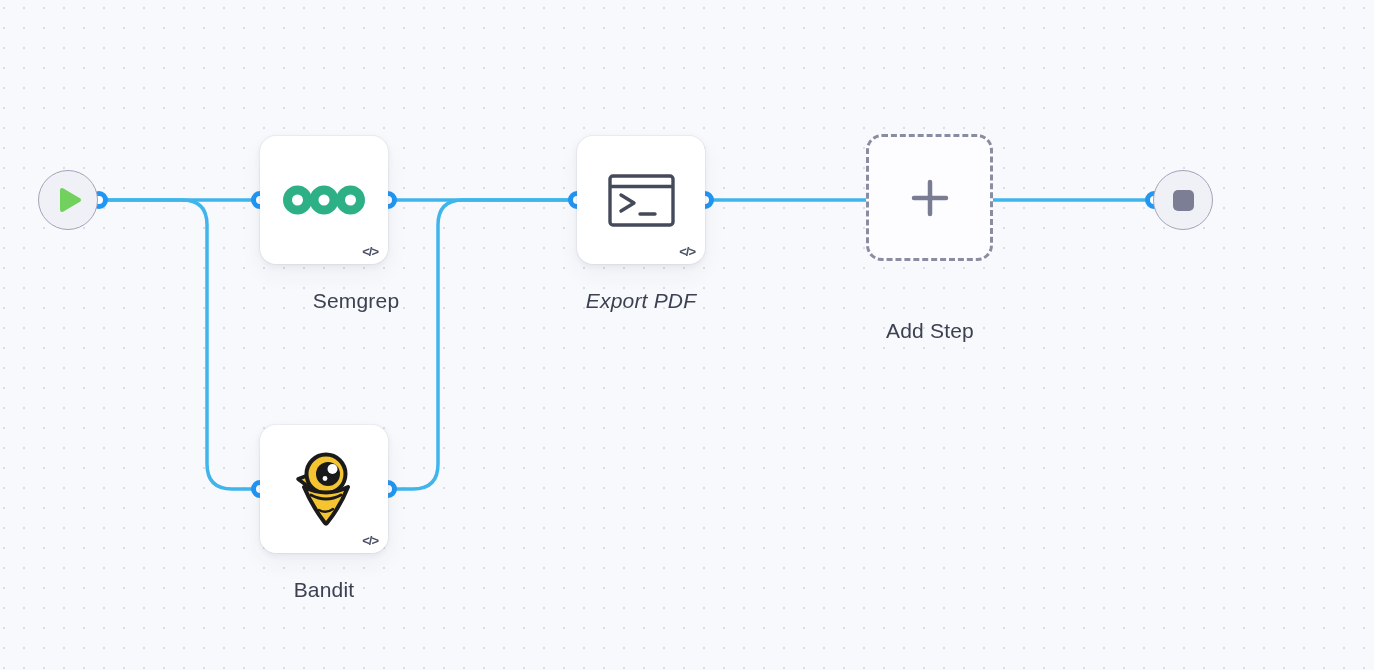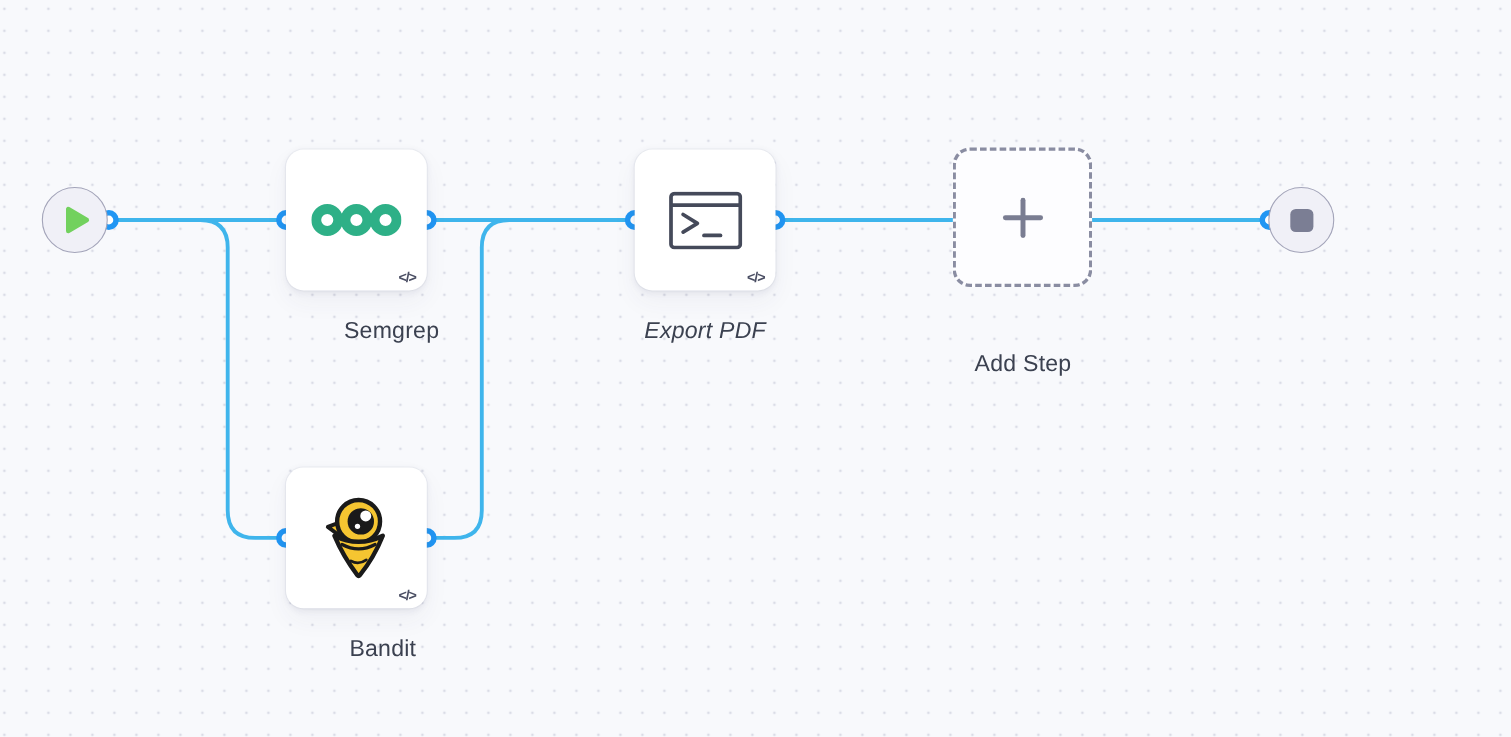--- a/index.html
+++ b/index.html
@@ -92,21 +92,21 @@
       <circle class="yellow" cx="31" cy="24" r="19.5" stroke-width="4"></circle>
       <circle class="ink" cx="33" cy="24" r="12"></circle>
       <circle cx="37.5" cy="19" r="5" fill="#ffffff"></circle>
       <circle cx="30" cy="28.5" r="2.4" fill="#ffffff"></circle>
       <path class="yellow" d="M9,37 Q31,48 53,37 Q45,57 32,73 Q31,74.5 30,73 Q17,56 9,37 Z" stroke-width="4" stroke-linejoin="round"></path>
       <path class="stroke-only" d="M16,45 Q31,53 46,45" stroke-width="3"></path>
       <path class="stroke-only" d="M24,60 Q31,64 38,59" stroke-width="2.5"></path>
     </svg>
     <span class="code-badge">&lt;/&gt;</span>
   </div>
-  <div class="node-label" style="left:324px;top:578px;margin-left:24px;">Bandit</div>
+  <div class="node-label" style="left:324px;top:578px;">Bandit</div>
 
   <div class="task-card" style="left:577px;top:136px;">
     <svg class="terminal-icon" width="67" height="53" viewBox="0 0 67 53">
       <rect x="2" y="2" width="63" height="49" rx="3"></rect>
       <line x1="2" y1="12.5" x2="65" y2="12.5"></line>
       <polyline class="cap" points="13,21 26,29 13,37"></polyline>
       <line class="cap" x1="32" y1="40" x2="47" y2="40"></line>
     </svg>
     <span class="code-badge">&lt;/&gt;</span>
   </div>

